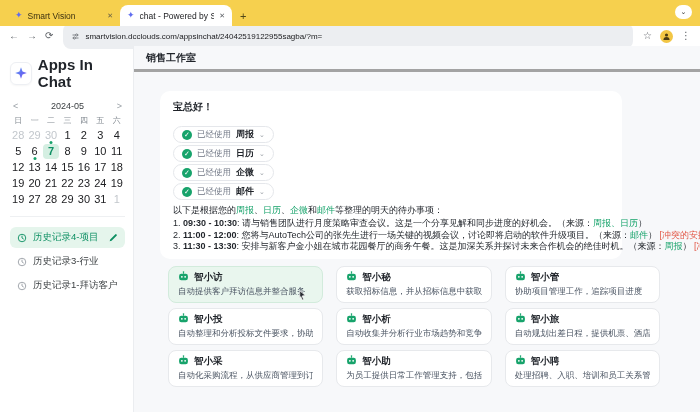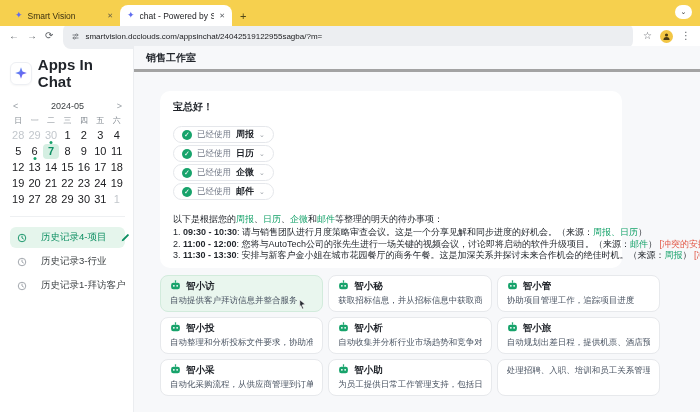--- a/index.html
+++ b/index.html
@@ -36,46 +36,46 @@
   .cal-arrow { color:#9aa0a6; font-size:9px; }
   .cal-grid { display:grid; grid-template-columns:repeat(7,1fr); row-gap:1px; text-align:center; }
   .cal-wd { font-size:8px; color:#868d94; height:13px; line-height:13px; }
   .cal-day { font-size:11px; color:#202124; height:15px; line-height:14px; position:relative; border-radius:4px; }
   .cal-day.muted { color:#c2c7cc; }
   .cal-day.selected { background:#d5efe2; color:#0c8f62; font-weight:bold; }
   .cal-day.dot::after { content:''; position:absolute; bottom:-1px; left:50%; transform:translateX(-50%); width:3px; height:3px; border-radius:50%; background:#17a36b; }
   .side-divider { border:none; border-top:1px solid #eef0f2; margin:9px 0 8px; }
   .new-chat { height:23px; border:1px solid #e2e5e9; border-radius:8px; display:flex; align-items:center; gap:6px; padding:0 9px; font-size:9.5px; color:#0e8f63; background:#fff; }
   .history { margin-top:10px; display:flex; flex-direction:column; gap:3px; }
-  .hist-item { height:21px; display:flex; align-items:center; gap:14px; padding:0 7px; font-size:9.5px; color:#3c4043; border-radius:6px; white-space:nowrap; }
+  .hist-item { height:21px; display:flex; align-items:center; gap:6px; padding:0 7px; font-size:9.5px; color:#3c4043; border-radius:6px; white-space:nowrap; }
   .hist-item .hicon { color:#9aa0a6; display:grid; place-items:center; }
   .hist-item.active { background:#e5f5ec; color:#0c8f62; }
   .hist-item.active .hicon { color:#0c8f62; }
   .hist-edit { margin-left:auto; display:grid; place-items:center; }
 
   
   .main { flex:1; background:#f7f8fa; display:flex; flex-direction:column; min-width:0; }
   .chat-header { height:26px; display:flex; align-items:center; padding-left:12px; font-size:10px; font-weight:bold; color:#1f2329; border-bottom:3px solid #a3a3a3; flex-shrink:0;text-align:right; }
   .chat-body { flex:1; padding:19px 37px 0 26px; overflow:hidden; }
 
   .bubble { width:462px; background:#fff; border-radius:10px; padding:9px 13px 6px; }
   .greeting { font-size:10px; font-weight:bold; margin-bottom:12px; }
   .pill { height:17px; border:1px solid #e5e7eb; border-radius:9px; display:inline-flex; align-items:center; gap:5px; padding:0 8px; font-size:8.5px; color:#6b7280; background:#fff; margin-bottom:2px; }
   .pill-wrap { display:flex; flex-direction:column; align-items:flex-start; }
   .pill b { color:#1f2329; font-size:9px; }
   .pill .chev { color:#9aa0a6; font-size:7px; }
   .check { width:10px; height:10px; border-radius:50%; background:#17a36b; color:#fff; font-size:7px; display:grid; place-items:center; line-height:1; }
-  .intro { font-size:9px; margin:11px 0 2px; line-height:12px; }
+  .intro { font-size:9px; margin:2px 0 2px; line-height:12px; }
   .kw { color:#17a36b; }
   .conflict { color:#e25544; }
   .todo-line { font-size:9px; line-height:11.5px; white-space:nowrap; }
   .todo-line b { font-weight:bold; }
 
   .cards { margin-top:7px; display:grid; grid-template-columns:repeat(3,1fr); gap:5px; width:500px; }
-  .card { background:#fff; border:1px solid #e7e9ec; border-radius:8px; padding:4px 9px 4px; min-width:0; position:relative; }
+  .card { background:#fff; border:1px solid #e7e9ec; border-radius:8px; padding:4px 9px 4px; min-width:0; position:relative;margin-left:8px; }
   .card.active { background:#e9f6ee; border-color:#d2ebdc; }
   .card-top { display:flex; align-items:center; gap:5px; font-size:9.5px; font-weight:bold; height:14px; }
   .card-desc { font-size:8.5px; color:#4b5563; white-space:nowrap; overflow:hidden; margin-top:1px; }
   .cursor-overlay { position:absolute; right:14px; bottom:-3px; }
 </style>
 </head>
 <body>
 
 <div class="screen">
 
@@ -367,20 +367,30 @@
                     <circle cx="6" cy="1.2" r=".9" fill="#17a36b"></circle>
                     <rect x="1.2" y="3" width="9.6" height="7" rx="2.4" fill="#17a36b"></rect>
                     <circle cx="4.2" cy="6.4" r="1" fill="#fff"></circle>
                     <circle cx="7.8" cy="6.4" r="1" fill="#fff"></circle>
                   </svg></span>
                 <span>智小助</span>
               </div>
               <div class="card-desc">为员工提供日常工作管理支持，包括日程安排</div>
             </div>
             <div class="card">
+              <div class="card-top">
+                <span><svg viewBox="0 0 12 12" width="11" height="11">
+                    <line x1="6" y1="1.4" x2="6" y2="3" stroke="#17a36b" stroke-width="1"></line>
+                    <circle cx="6" cy="1.2" r=".9" fill="#17a36b"></circle>
+                    <rect x="1.2" y="3" width="9.6" height="7" rx="2.4" fill="#17a36b"></rect>
+                    <circle cx="4.2" cy="6.4" r="1" fill="#fff"></circle>
+                    <circle cx="7.8" cy="6.4" r="1" fill="#fff"></circle>
+                  </svg></span>
+                <span>智小聘</span>
+              </div>
               <div class="card-desc">处理招聘、入职、培训和员工关系管理任务</div>
             </div>
           </div>
 
       </div>
     </div>
   </div>
 </div>
 
 </body></html>

